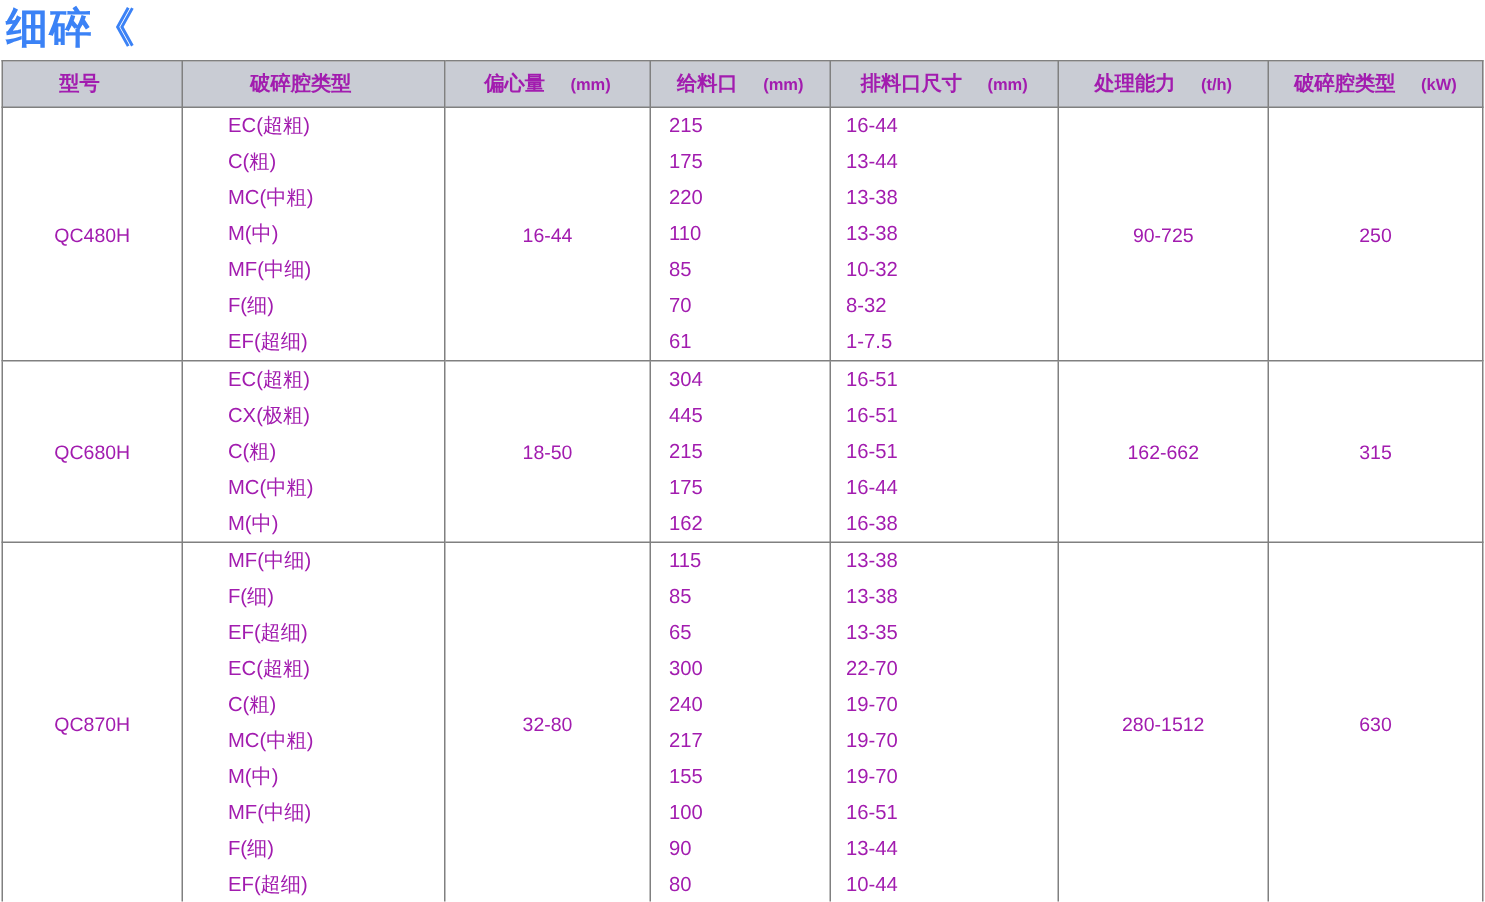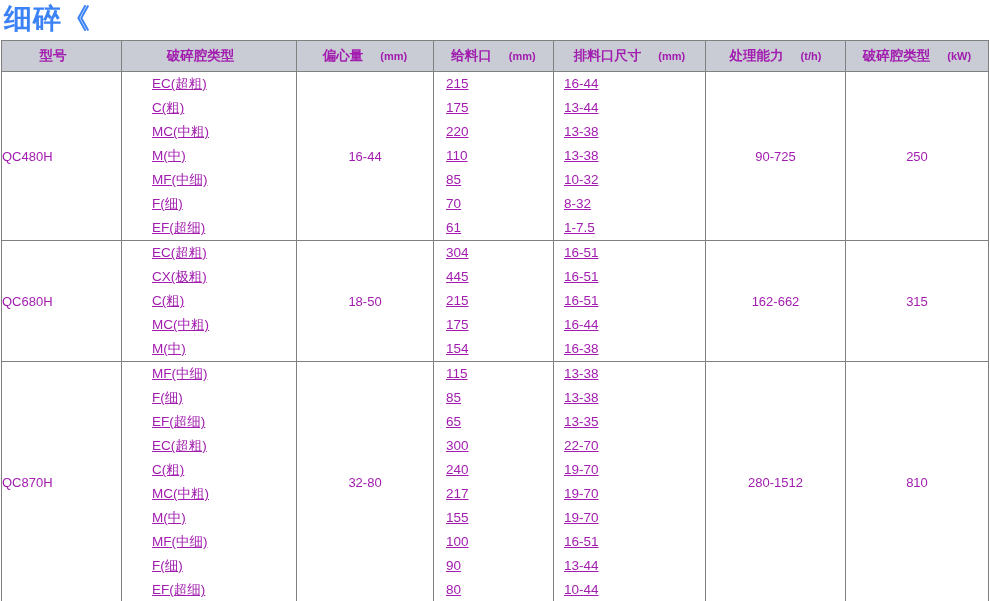--- a/index.html
+++ b/index.html
@@ -44,33 +44,32 @@
     font-weight: bold;
     text-align: center;
     font-size: 13.5px;
     vertical-align: middle;
   }
   th .unit {
     font-size: 11px;
     padding-left: 17px;
   }
   td.model {
-    text-align: left;
+    text-align: center;
     vertical-align: middle;
     font-size: 13.5px;
   }
   td.center-mid {
     text-align: center;
     vertical-align: middle;
     font-size: 13.5px;
   }
   td.listcell {
     vertical-align: top;
     padding: 6px 0 6px 0;
-    text-decoration: underline;
   }
   td.listcell .line {
     height: 24px;
     line-height: 24px;
     font-size: 13.5px;
     white-space: nowrap;
   }
   td.cavity .line { padding-left: 30px; }
   td.feed .line { padding-left: 12px; }
   td.discharge .line { padding-left: 10px; }
@@ -155,21 +154,21 @@
           <div class="line">C(粗)</div>
           <div class="line">MC(中粗)</div>
           <div class="line">M(中)</div>
         </td>
         <td class="center-mid">18-50</td>
         <td class="listcell feed">
           <div class="line">304</div>
           <div class="line">445</div>
           <div class="line">215</div>
           <div class="line">175</div>
-          <div class="line">154</div>
+          <div class="line">162</div>
         </td>
         <td class="listcell discharge">
           <div class="line">16-51</div>
           <div class="line">16-51</div>
           <div class="line">16-51</div>
           <div class="line">16-44</div>
           <div class="line">16-38</div>
         </td>
         <td class="center-mid">162-662</td>
         <td class="center-mid">315</td>
@@ -208,18 +207,18 @@
           <div class="line">13-35</div>
           <div class="line">22-70</div>
           <div class="line">19-70</div>
           <div class="line">19-70</div>
           <div class="line">19-70</div>
           <div class="line">16-51</div>
           <div class="line">13-44</div>
           <div class="line">10-44</div>
         </td>
         <td class="center-mid">280-1512</td>
-        <td class="center-mid">810</td>
+        <td class="center-mid">630</td>
       </tr>
 
     </tbody>
   </table>
 </div>
 
 </body></html>

